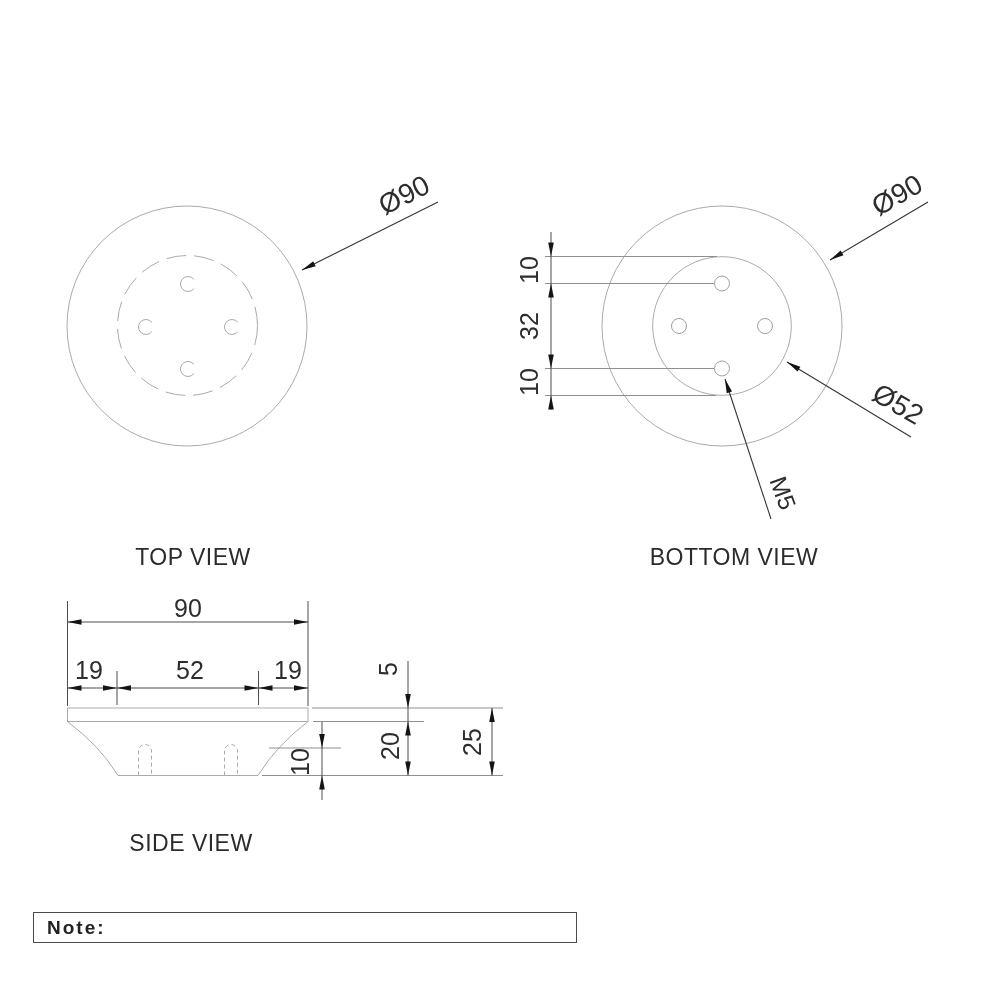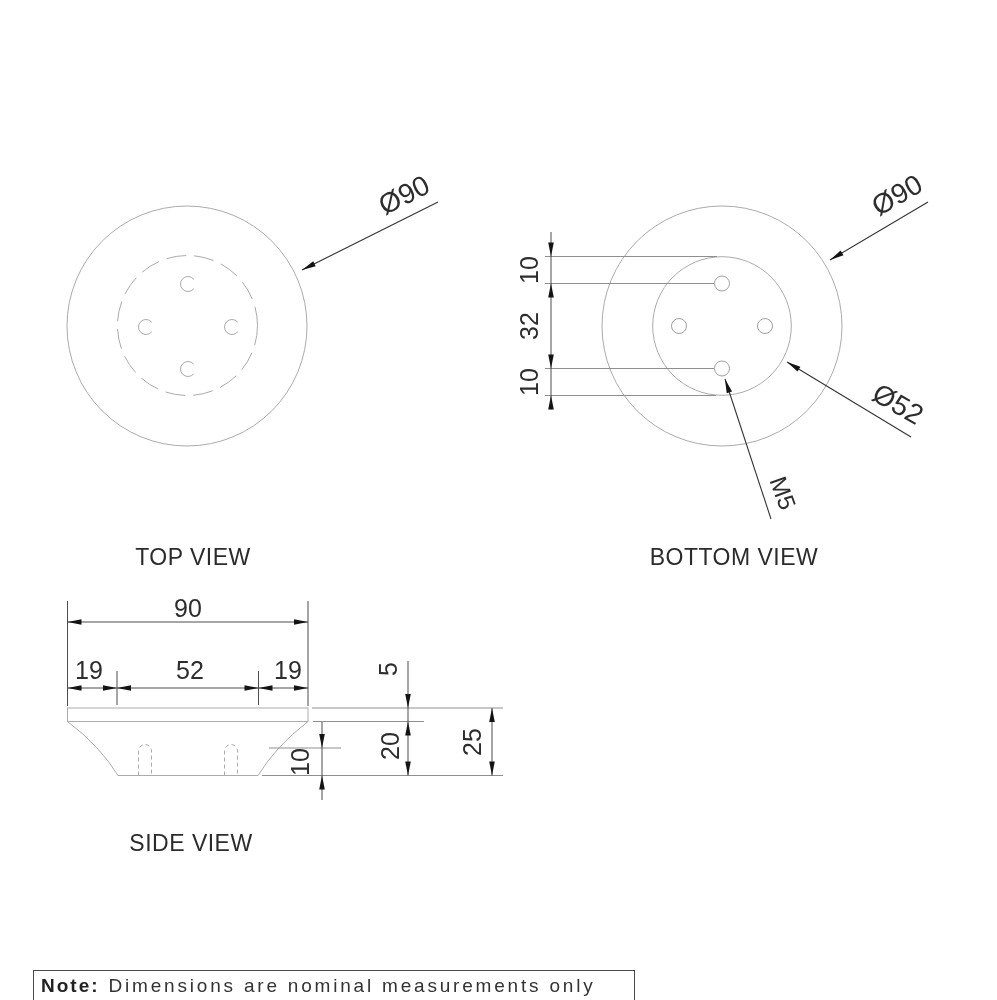--- a/index.html
+++ b/index.html
@@ -10,23 +10,23 @@
   .geo2{stroke:#9f9f9f;stroke-width:1;fill:none;}
   .ext{stroke:#8f8f8f;stroke-width:1;fill:none;}
   .dim{stroke:#4d4d4d;stroke-width:1;fill:none;}
   .leader{stroke:#333;stroke-width:1.1;fill:none;}
   .arrow{fill:#141414;stroke:none;}
   .dimtext{font-size:25px;fill:#2d2d2d;}
   .diatext{font-size:28px;fill:#2d2d2d;}
   .m5text{font-size:24px;fill:#2d2d2d;}
   .viewlabel{font-size:23px;fill:#2b2b2b;letter-spacing:0.5px;}
   text{text-anchor:middle;dominant-baseline:central;}
-  #note-box{position:absolute;left:33px;top:970px;width:602px;height:31px;
+  #note-box{position:absolute;left:33px;top:912px;width:544px;height:31px;
             border:1.2px solid #4a4a4a;display:flex;align-items:center;
-            padding-left:7px;box-sizing:border-box;white-space:nowrap;}
+            padding-left:13px;box-sizing:border-box;white-space:nowrap;}
   #note-box .note-prefix{font-weight:700;font-size:19px;color:#222;letter-spacing:2px;margin-right:9px;}
   #note-box .note-text{font-size:19px;color:#333;letter-spacing:2.8px;}
 </style>
 </head>
 <body>
 
 <div id="canvas">
 <svg width="997" height="1000" viewBox="0 0 997 1000">
 
   <g>
@@ -129,15 +129,14 @@
     <polygon points="322,748 319.2,734 324.8,734" class="arrow"></polygon>
     <polygon points="322,775.5 319.2,789.5 324.8,789.5" class="arrow"></polygon>
     <text transform="translate(300,762) rotate(-90)" class="dimtext">10</text>
 
     <text x="191" y="843" class="viewlabel">SIDE VIEW</text>
   </g>
 </svg>
 
 <div id="note-box">
   <span class="note-prefix">Note:</span>
-  <span class="note-text">Dimensions are nominal measurements only</span>
 </div>
 </div>
 
 </body></html>

